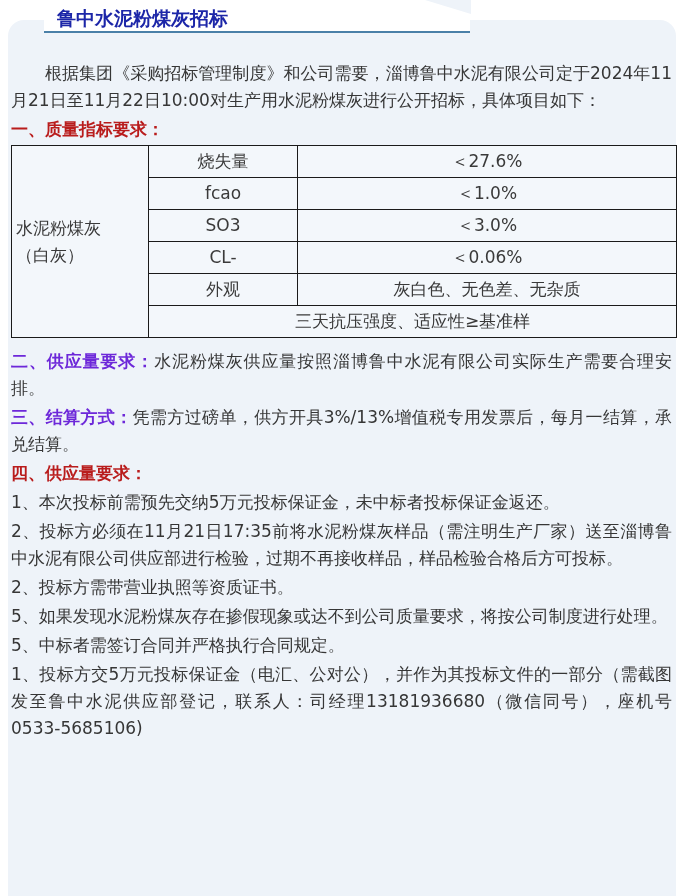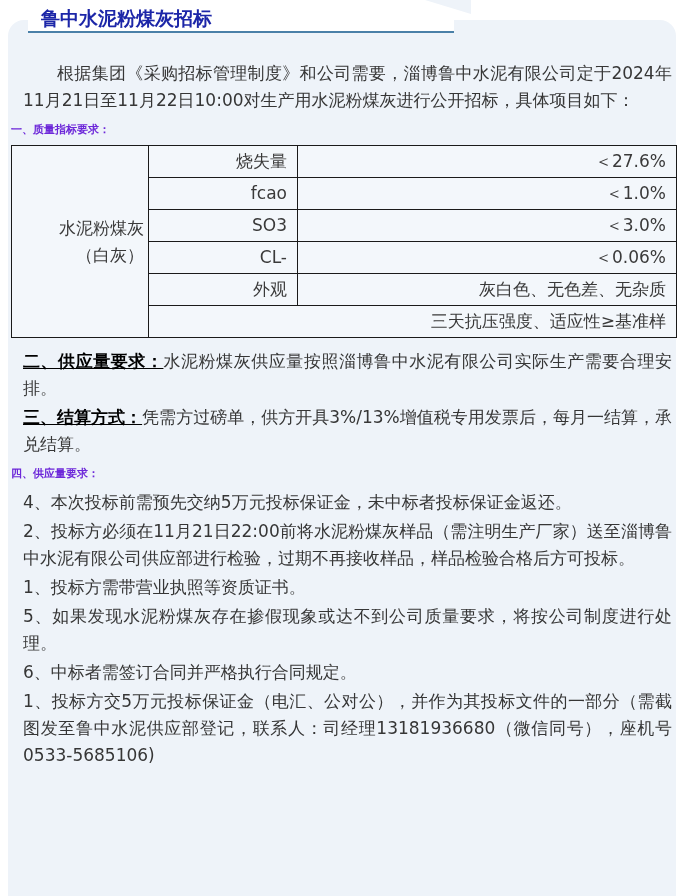--- a/index.html
+++ b/index.html
@@ -12,49 +12,49 @@
   .card{
     position:absolute;left:8px;top:20px;width:668px;height:876px;
     background:#eef3f9;border-radius:16px 16px 0 0;
   }
   .content{
     position:absolute;left:0;top:40px;width:100%;box-sizing:border-box;
     padding:0 4px 0 3px;
     font-size:17px;line-height:27px;text-align:justify;
   }
   .header-tab{
-    position:absolute;left:28px;top:0;width:426px;height:31px;
+    position:absolute;left:44px;top:0;width:426px;height:31px;
     background:#ffffff;border-bottom:2px solid #4a80a8;z-index:3;
   }
   .corner-wedge{
     position:absolute;left:425px;top:0;width:46px;height:14px;z-index:4;
     background:#eef3f9;
     -webkit-clip-path:polygon(0 0,100% 0,100% 100%);
     clip-path:polygon(0 0,100% 0,100% 100%);
   }
   .doc-title{
     margin:0;padding:6px 0 0 13px;
     font-size:19px;line-height:24px;font-weight:bold;color:#1c26a8;
   }
-  p{margin:0 0 2px 12px;}
+  p{margin:0 0 2px 0;}
   .indent{text-indent:2em;}
-  .sec-heading{margin:1px 0 2px 0;font-size:11px;font-weight:bold;color:#6d28d9;}
-  b{color:#000000;text-decoration:underline;}
+  .sec-heading{margin:1px 0 2px 0;font-size:17px;font-weight:bold;color:#b91c1c;}
+  b{color:#6d28d9;}
   table{
     border-collapse:collapse;margin:2px 0 10px 0;width:666px;
     table-layout:fixed;
   }
   td{
     border:1px solid #1a1a1a;background:#f3f7fb;
     padding:2px 10px;height:27px;font-size:17px;color:#3a3a3a;
-    text-align:right;vertical-align:middle;
+    text-align:center;vertical-align:middle;
   }
   col.c1{width:137px;}
   col.c2{width:149px;}
-  td.cat{text-align:right;padding:2px 4px;}
+  td.cat{text-align:left;padding:2px 4px;}
 </style>
 </head>
 <body>
 
 <div class="card">
   <div class="content">
 
     <p class="indent">根据集团《采购招标管理制度》和公司需要，淄博鲁中水泥有限公司定于2024年11月21日至11月22日10:00对生产用水泥粉煤灰进行公开招标，具体项目如下：</p>
 
     <div class="sec-heading">一、质量指标要求：</div>
@@ -95,25 +95,25 @@
       </tr>
     </tbody>
       </table>
 
     <p><b>二、供应量要求：</b><span>水泥粉煤灰供应量按照淄博鲁中水泥有限公司实际生产需要合理安排。</span></p>
 
     <p><b>三、结算方式：</b><span>凭需方过磅单，供方开具3%/13%增值税专用发票后，每月一结算，承兑结算。</span></p>
 
     <div class="sec-heading">四、供应量要求：</div>
 
-    <p>4、本次投标前需预先交纳5万元投标保证金，未中标者投标保证金返还。</p>
-    <p>2、投标方必须在11月21日22:00前将水泥粉煤灰样品（需注明生产厂家）送至淄博鲁中水泥有限公司供应部进行检验，过期不再接收样品，样品检验合格后方可投标。</p>
-    <p>1、投标方需带营业执照等资质证书。</p>
+    <p>1、本次投标前需预先交纳5万元投标保证金，未中标者投标保证金返还。</p>
+    <p>2、投标方必须在11月21日17:35前将水泥粉煤灰样品（需注明生产厂家）送至淄博鲁中水泥有限公司供应部进行检验，过期不再接收样品，样品检验合格后方可投标。</p>
+    <p>2、投标方需带营业执照等资质证书。</p>
     <p>5、如果发现水泥粉煤灰存在掺假现象或达不到公司质量要求，将按公司制度进行处理。</p>
-    <p>6、中标者需签订合同并严格执行合同规定。</p>
+    <p>5、中标者需签订合同并严格执行合同规定。</p>
 
 
     <p>1、投标方交5万元投标保证金（电汇、公对公），并作为其投标文件的一部分（需截图发至鲁中水泥供应部登记，联系人：司经理13181936680（微信同号），座机号0533-5685106)</p>
 
   </div>
 </div>
 
 <div class="header-tab">
   <h1 class="doc-title">鲁中水泥粉煤灰招标</h1>
 </div>

